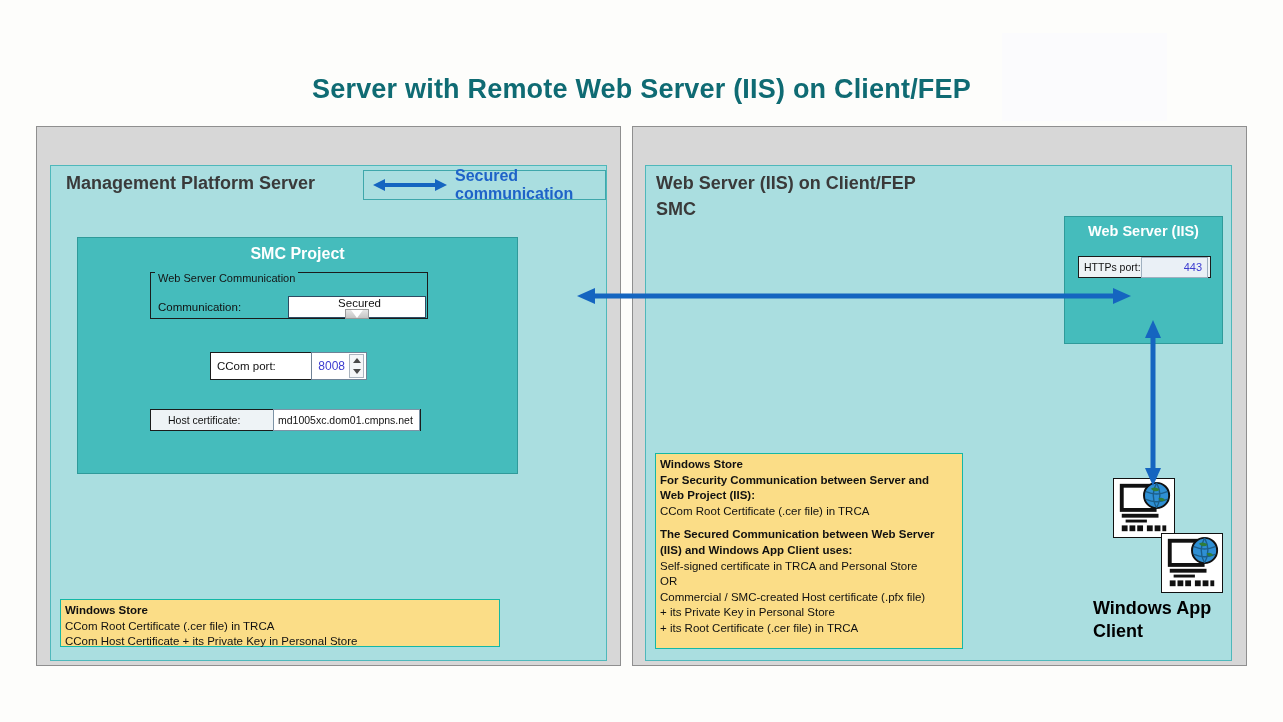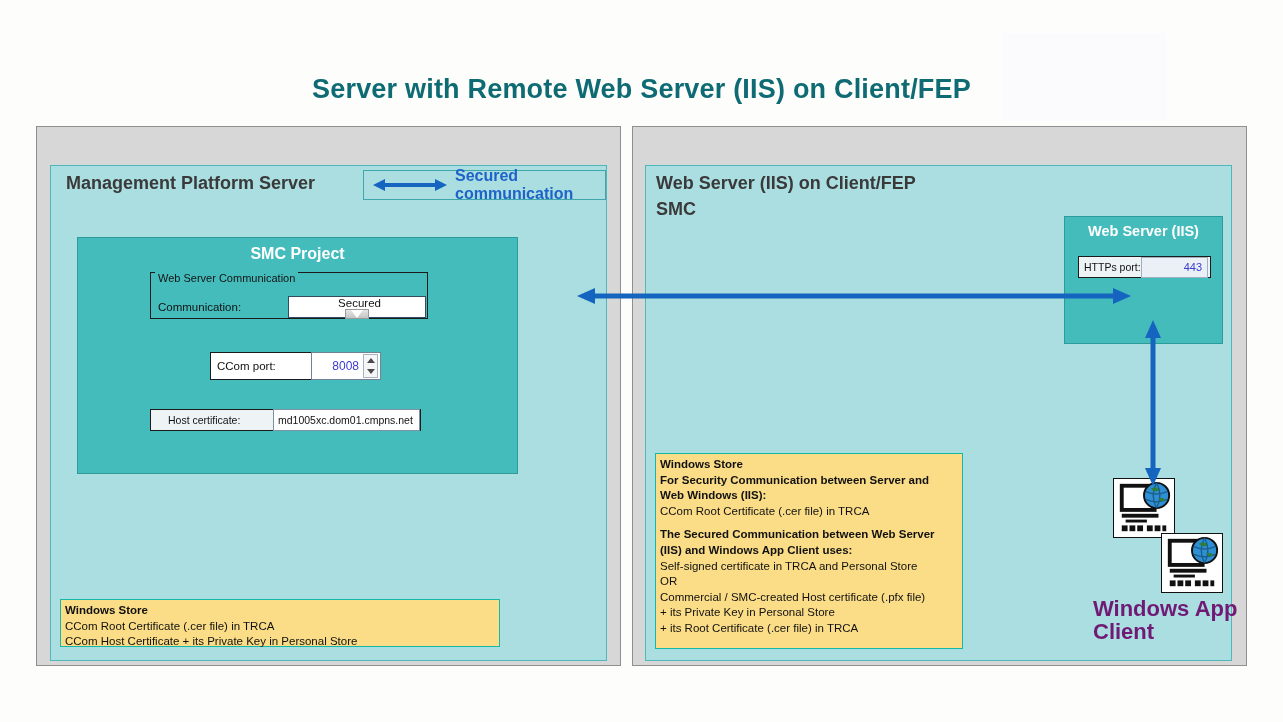--- a/index.html
+++ b/index.html
@@ -107,21 +107,21 @@
   }
 
   
   #ccom-field{
     left:210px;top:352px;width:125px;height:28px;
     background:#ffffff;border:1px solid #1b1b1b;
     display:flex;align-items:center;
   }
   #ccom-label{font-size:11.5px;color:#111;padding-left:6px;}
   #ccom-spin{
-    left:311px;top:352px;width:70px;height:28px;
+    left:311px;top:352px;width:56px;height:28px;
     background:#ffffff;border:1px solid #6f8296;
     display:flex;align-items:center;
   }
   #ccom-value{
     flex:1;text-align:right;font-size:12px;color:#3c3cd0;
     padding-right:4px;
   }
   .spinner{
     width:13px;height:22px;margin-right:2px;
     display:flex;flex-direction:column;justify-content:center;
@@ -182,21 +182,21 @@
   .note .blank{display:block;height:8px;}
 
   
   #wac-icon-back{left:1113px;top:478px;width:62px;height:60px;}
   #wac-icon-front{left:1161px;top:533px;width:62px;height:60px;}
   .pcicon{
     background:#ffffff;border:1px solid #111;
   }
   #wac-label{
     left:1093px;top:597px;width:180px;
-    font-size:22px;font-weight:bold;color:#701a75;
+    font-size:18px;font-weight:bold;color:#000000;
     line-height:23px;
   }
 
   
   #arrow-horizontal{left:575px;top:283px;width:558px;height:26px;}
   #arrow-vertical{left:1138px;top:318px;width:30px;height:170px;}
 
   
   #footer-faint{
     left:66px;top:668px;width:420px;height:14px;
@@ -288,21 +288,21 @@
   <div class="abs" id="iis-box"></div>
   <div class="abs" id="iis-title">Web Server (IIS)</div>
   <div class="abs" id="iis-port">
     <span id="iis-port-label">HTTPs port:</span>
     <span id="iis-port-value">443</span>
   </div>
 
   <div class="abs note" id="note-right">
     <b>Windows Store</b><br>
     <b>For  Security Communication  between Server and</b><br>
-    <b>Web Windows (IIS):</b><br>
+    <b>Web Project (IIS):</b><br>
     <span>CCom Root Certificate (.cer file) in TRCA</span>
     <span class="blank"></span>
     <b>The  Secured Communication  between Web Server</b><br>
     <b>(IIS) and Windows App Client  uses:</b><br>
     <span>Self-signed certificate in TRCA  and Personal Store</span><br>
     <span>OR</span><br>
     <span>Commercial / SMC-created Host certificate (.pfx file)</span><br>
     <span>+   its Private Key in Personal Store</span><br>
     <span>+   its Root Certificate (.cer file) in TRCA</span>
   </div>

